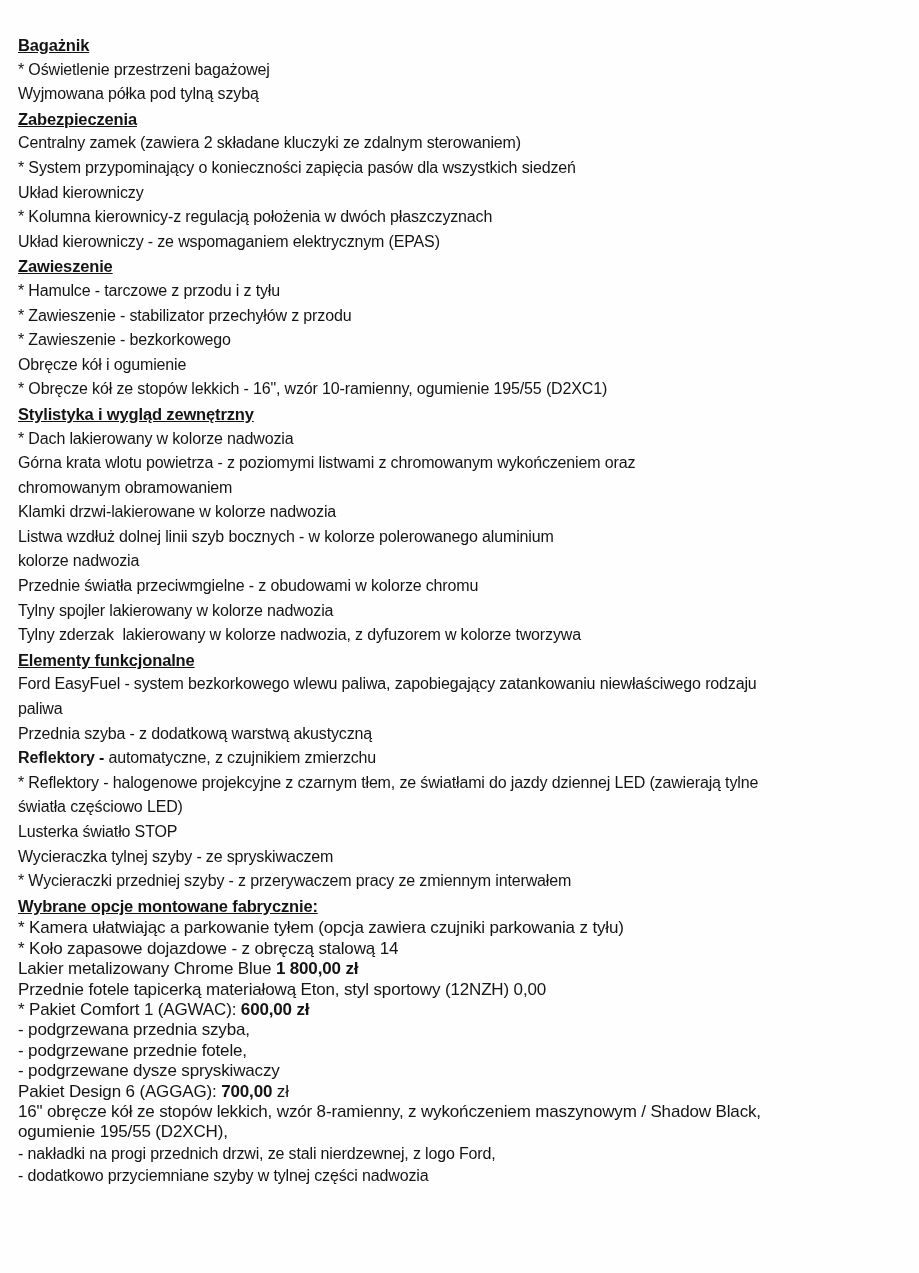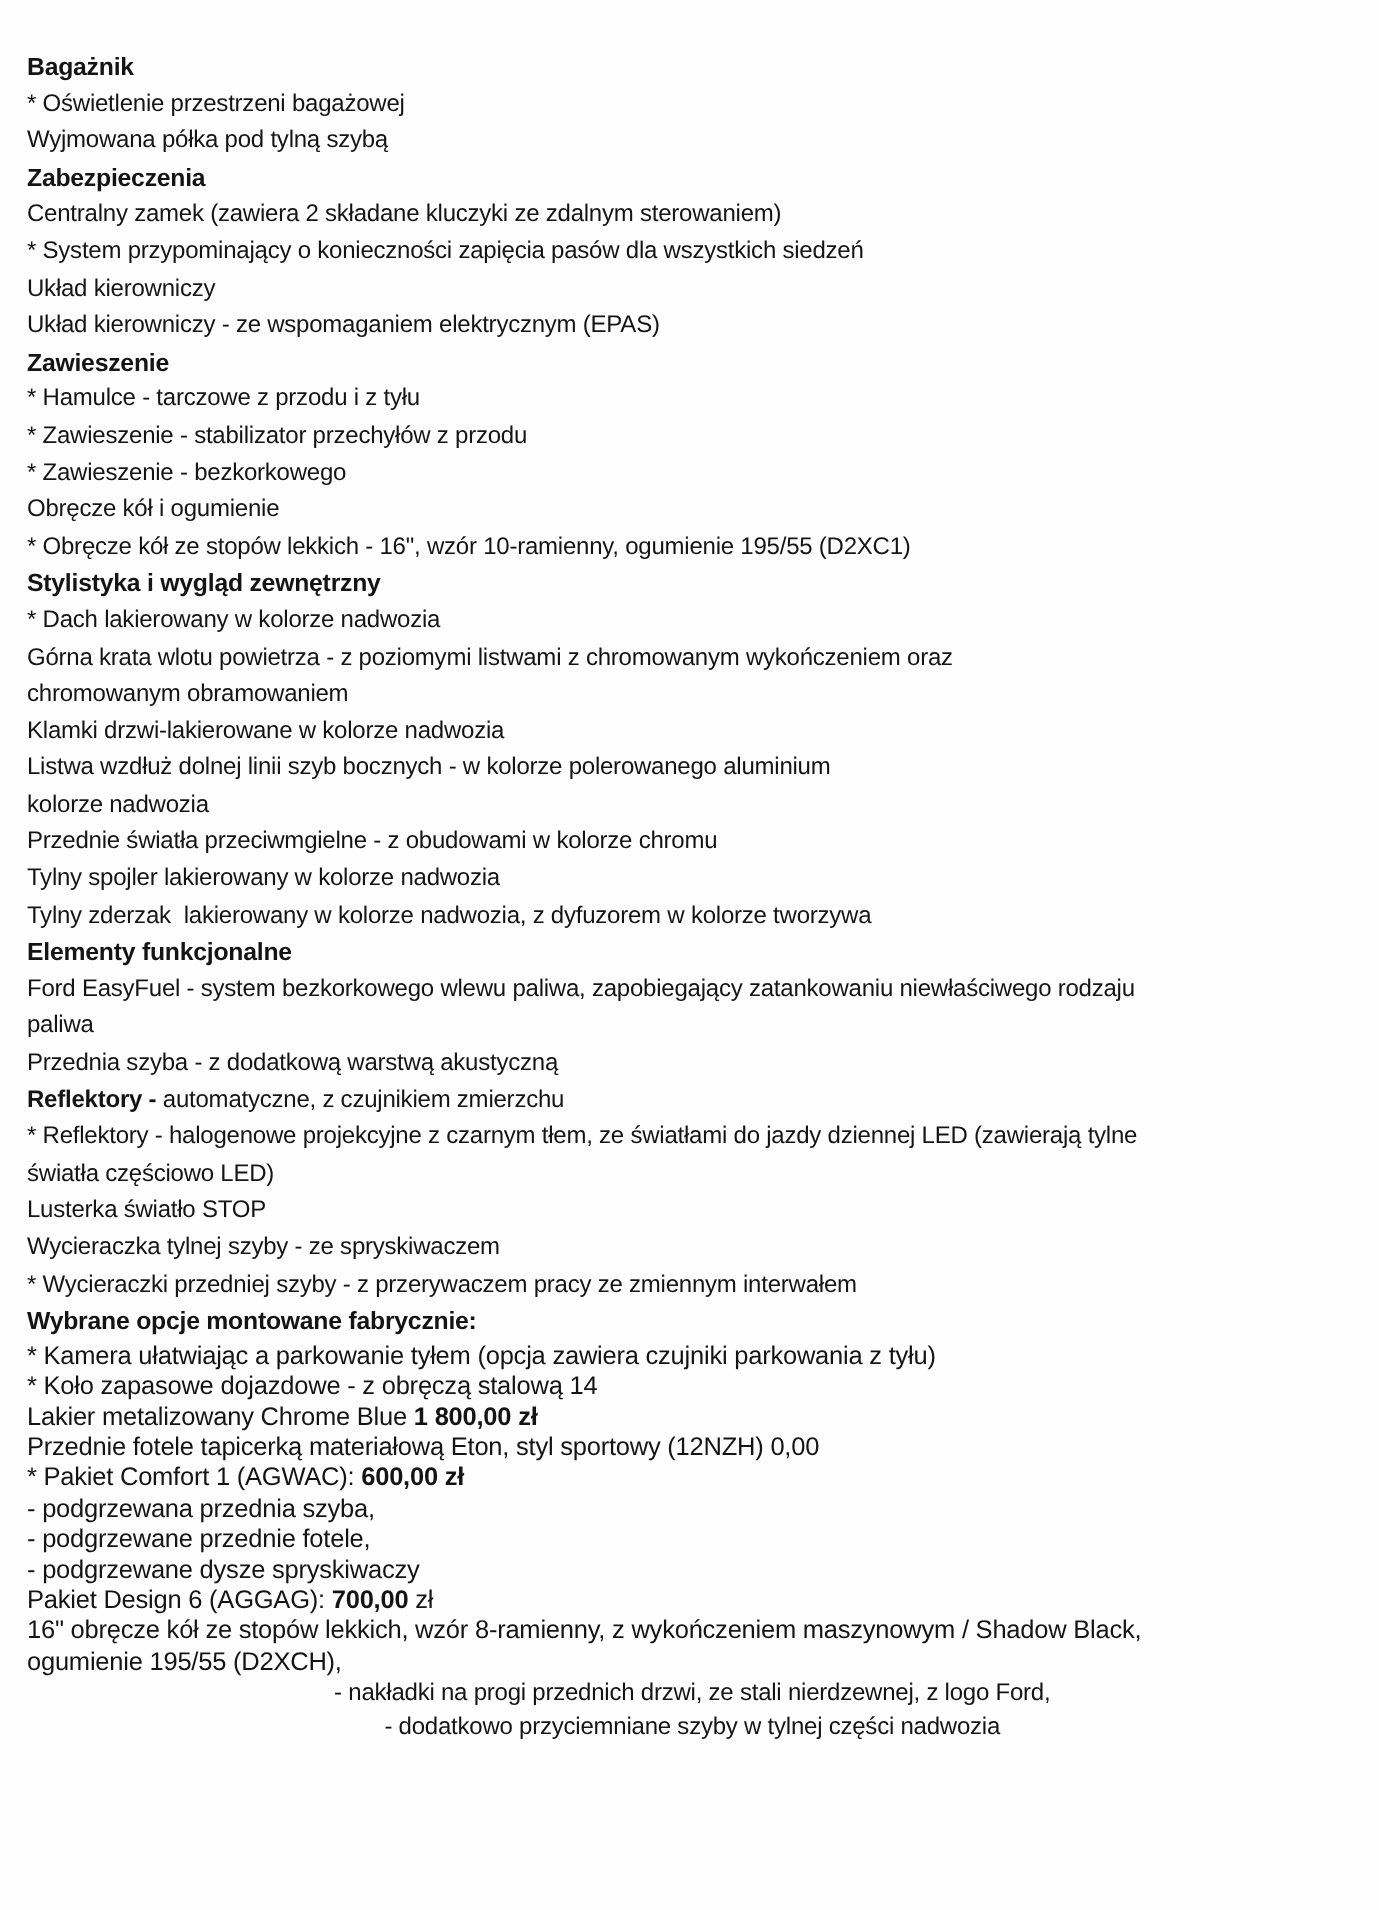--- a/index.html
+++ b/index.html
@@ -16,42 +16,43 @@
   }
   .line {
     font-size: 16px;
     line-height: 24.6px;
     white-space: pre-wrap;
     letter-spacing: -0.15px;
   }
   .line.heading {
     font-weight: bold;
     font-size: 16.5px;
+    text-decoration: underline;
   }
   .line.small {
     font-size: 17px;
     line-height: 20.4px;
   }
   .line.tight {
     line-height: 22.5px;
-    text-align: center;
   }
   .b { font-weight: bold; }
 </style>
 </head>
 <body>
 
 <main class="doc">
     <div class="line heading"><span class="b">Bagażnik</span></div>
     <div class="line"><span>* Oświetlenie przestrzeni bagażowej</span></div>
     <div class="line"><span>Wyjmowana półka pod tylną szybą</span></div>
     <div class="line heading"><span class="b">Zabezpieczenia</span></div>
     <div class="line"><span>Centralny zamek (zawiera 2 składane kluczyki ze zdalnym sterowaniem)</span></div>
     <div class="line"><span>* System przypominający o konieczności zapięcia pasów dla wszystkich siedzeń</span></div>
     <div class="line"><span>Układ kierowniczy</span></div>
+    <div class="line"><span>* Kolumna kierownicy-z regulacją położenia w dwóch płaszczyznach</span></div>
     <div class="line"><span>Układ kierowniczy - ze wspomaganiem elektrycznym (EPAS)</span></div>
     <div class="line heading"><span class="b">Zawieszenie</span></div>
     <div class="line"><span>* Hamulce - tarczowe z przodu i z tyłu</span></div>
     <div class="line"><span>* Zawieszenie - stabilizator przechyłów z przodu</span></div>
     <div class="line"><span>* Zawieszenie - bezkorkowego</span></div>
     <div class="line"><span>Obręcze kół i ogumienie</span></div>
     <div class="line"><span>* Obręcze kół ze stopów lekkich - 16", wzór 10-ramienny, ogumienie 195/55 (D2XC1)</span></div>
     <div class="line heading"><span class="b">Stylistyka i wygląd zewnętrzny</span></div>
     <div class="line"><span>* Dach lakierowany w kolorze nadwozia</span></div>
     <div class="line"><span>Górna krata wlotu powietrza - z poziomymi listwami z chromowanym wykończeniem oraz</span></div>

